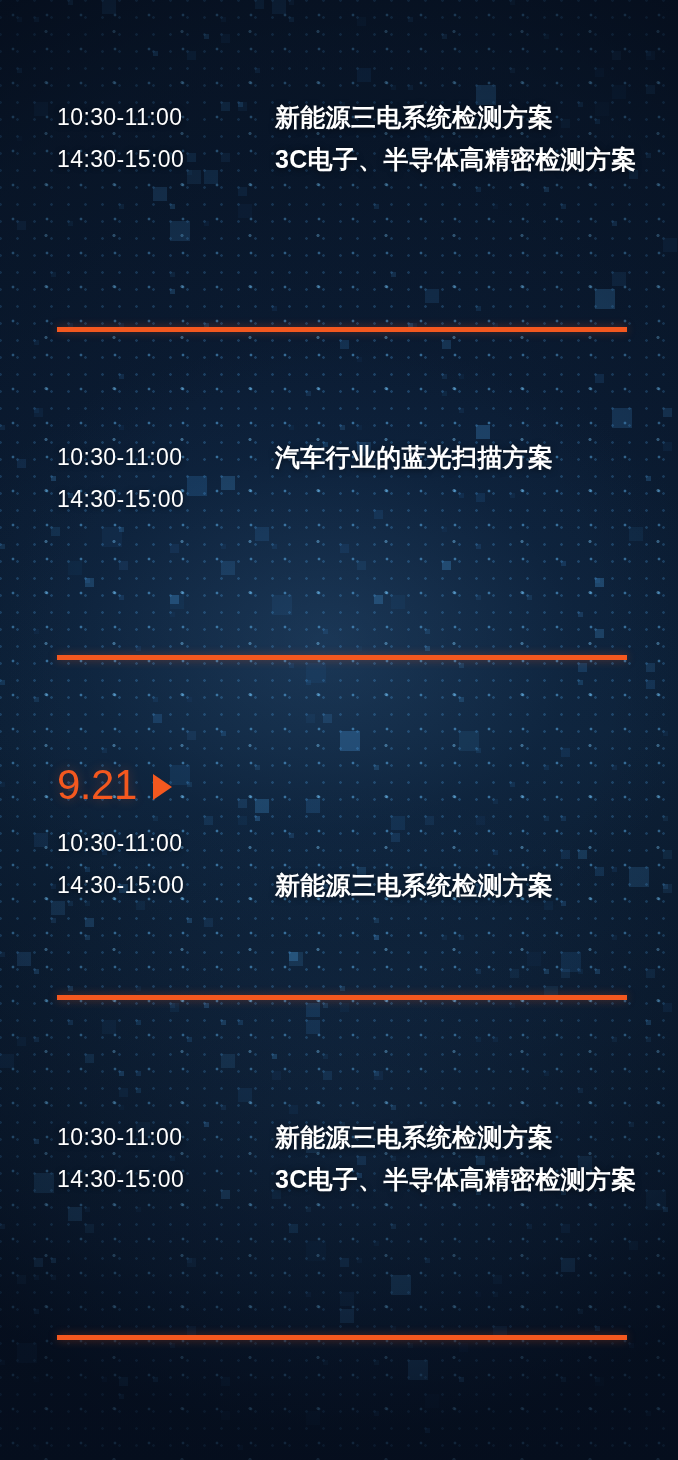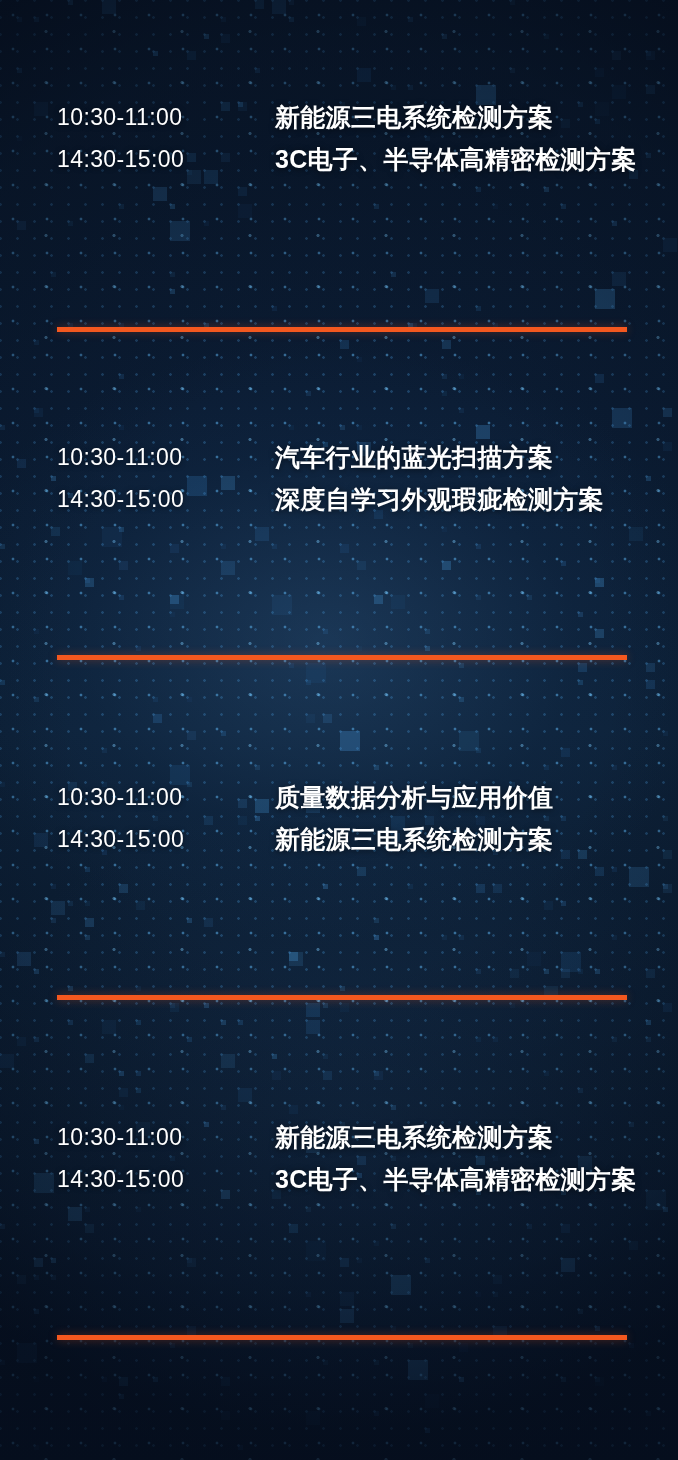--- a/index.html
+++ b/index.html
@@ -568,30 +568,32 @@
       </div>
       <div class="divider" style="top:327px"></div>
       <div class="day-block" style="top:422px">  
         <div class="sessions">    
           <div class="session-row">      
             <span class="session-time">10:30-11:00</span>      
             <span class="session-title">汽车行业的蓝光扫描方案</span>    
           </div>    
           <div class="session-row">      
             <span class="session-time">14:30-15:00</span>      
-            <span class="session-title">深度自学习外观瑕疵检测方案</span>    
           </div>  
         </div>
       </div>
       <div class="divider" style="top:655px"></div>
       <div class="day-block" style="top:762px">  
+        <div class="day-head">    
+          <span class="day-date">9.21</span>    
+          <span class="day-caret"></span>  
+        </div>  
         <div class="sessions">    
           <div class="session-row">      
             <span class="session-time">10:30-11:00</span>      
-            <span class="session-title">质量数据分析与应用价值</span>    
           </div>    
           <div class="session-row">      
             <span class="session-time">14:30-15:00</span>      
             <span class="session-title">新能源三电系统检测方案</span>    
           </div>  
         </div>
       </div>
       <div class="divider" style="top:995px"></div>
       <div class="day-block" style="top:1102px">  
         <div class="sessions">    

